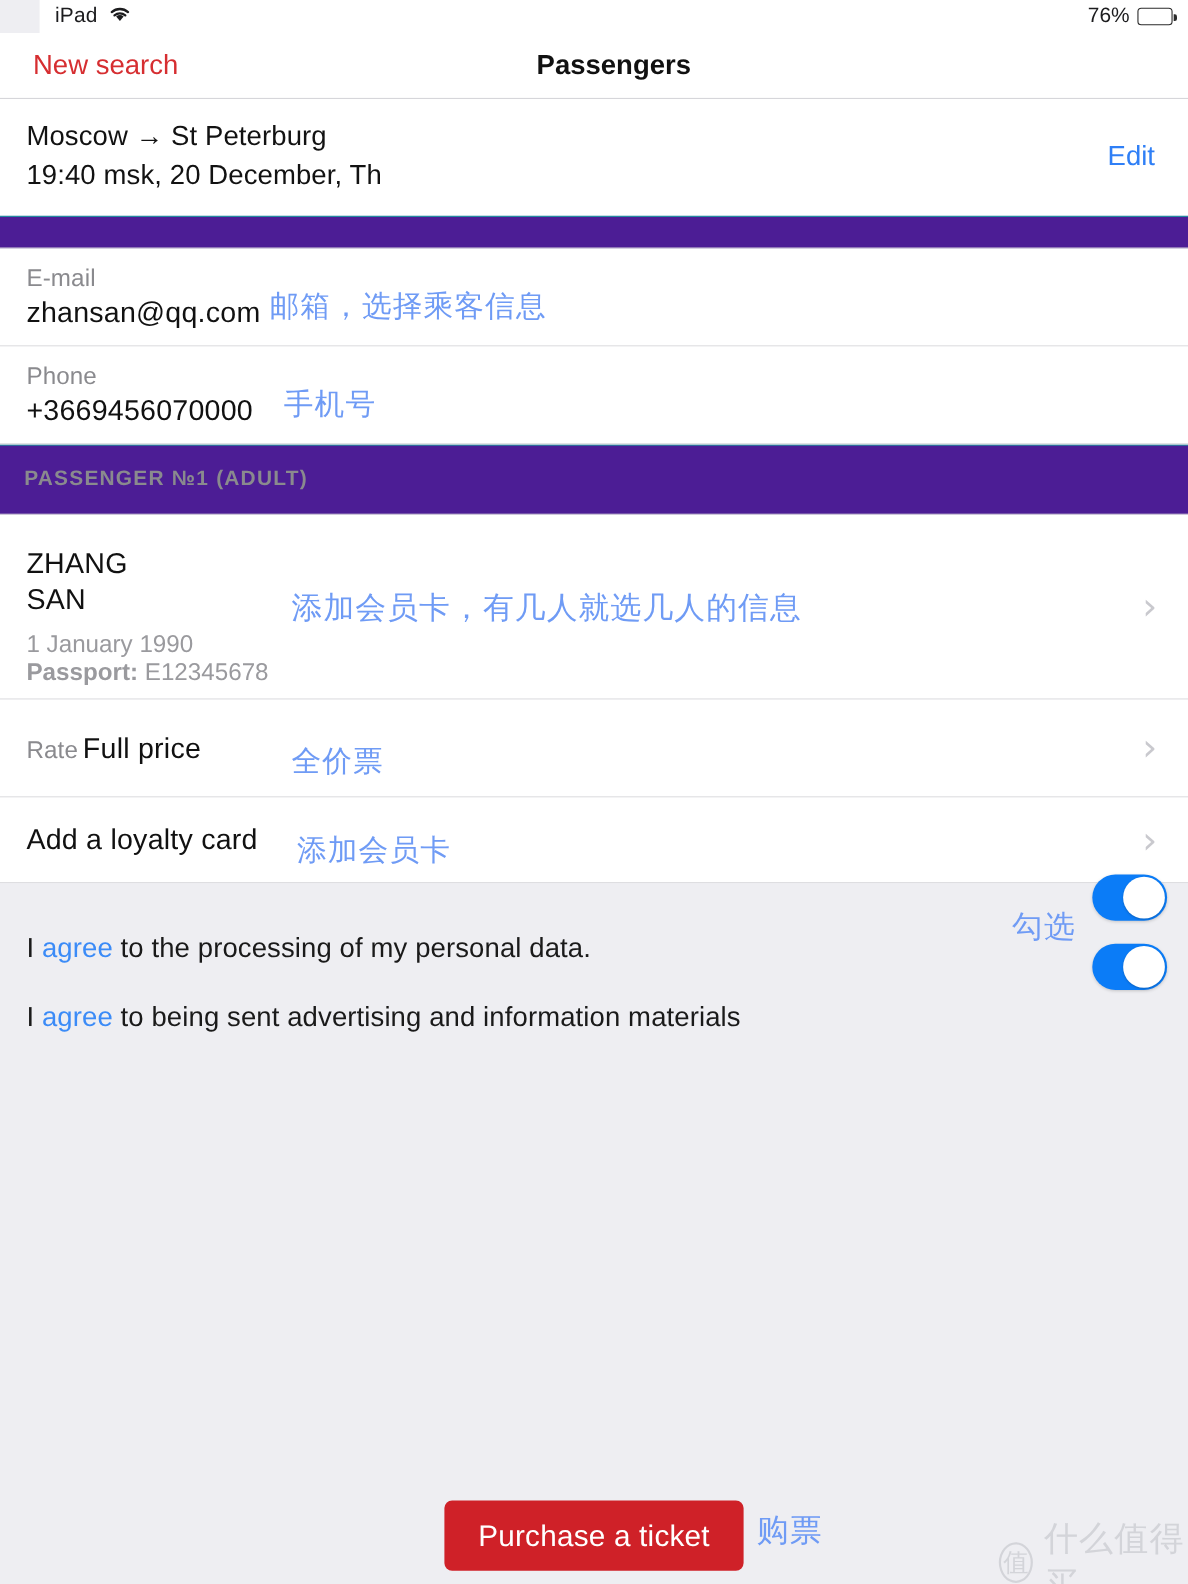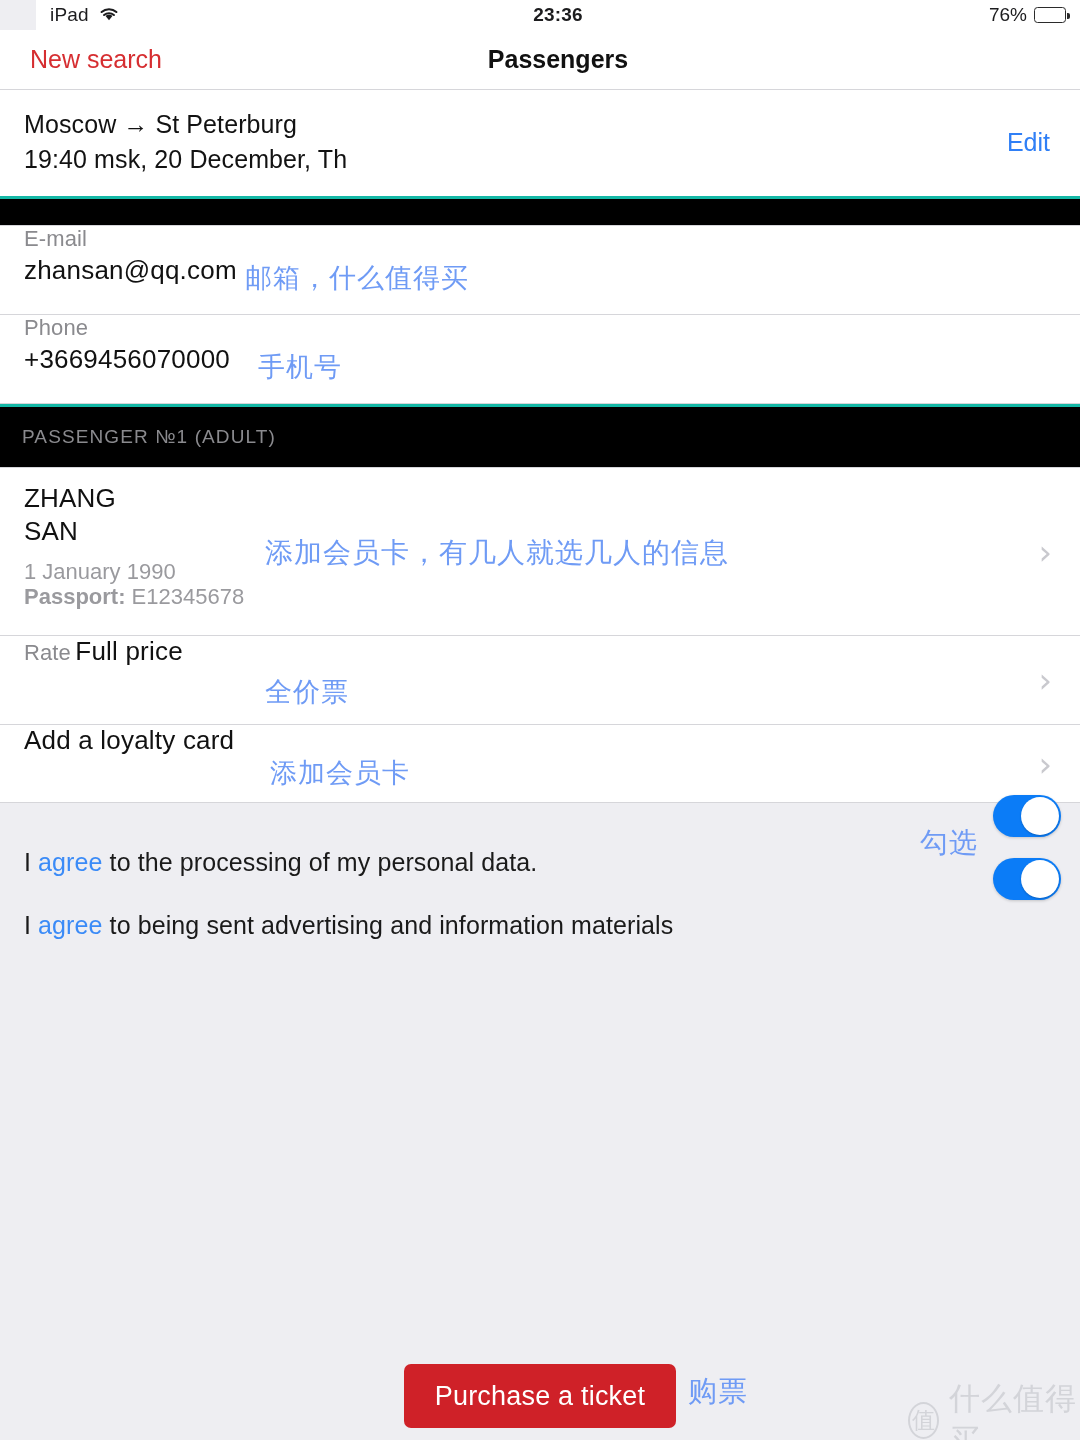--- a/index.html
+++ b/index.html
@@ -117,41 +117,43 @@
   .route-line2 { font-size: 25px; color: #121212; letter-spacing: 0.1px; }
   .edit-link {
     margin-left: auto;
     font-size: 25px;
     color: #2f7ff6;
     padding-top: 1px;
   }
 
   
   .band {
-    background: #000000;
-    border-top: 3px solid #14b8a6;
+    background: #4c1d95;
+    border-top: 1px solid #14b8a6;
     border-bottom: 1px solid #d6d6da;
+    font-weight: bold;
   }
   .band-plain { height: 30px; }
 
   .band-label {
     height: 64px;
     display: flex;
     align-items: center;
     padding-left: 22px;
     font-size: 19px;
     letter-spacing: 1.1px;
     color: #8a8a8e;
   }
 
   
   .row {
     background: #ffffff;
     position: relative;
     display: flex;
+    align-items: center;
     padding: 0 30px 0 24px;
     border-bottom: 1px solid #d6d6da;
   }
   .row-field { height: 89px; }
   .row-field .stack { display: flex; flex-direction: column; gap: 3px; }
   .field-label { font-size: 22px; color: #8a8a8e; letter-spacing: 0.1px; }
   .field-value { font-size: 26px; color: #111; letter-spacing: 0.2px; }
 
   .cn {
     color: #6f9bf5;
@@ -164,21 +166,21 @@
   .cn-pass   { position: absolute; left: 265px; top: 66px; font-size: 28px; }
   .cn-rate   { position: absolute; left: 265px; top: 38px; }
   .cn-loyal  { position: absolute; left: 270px; top: 30px; }
   .cn-check  { position: absolute; left: 920px; top: 824px; font-size: 28px; }
   .cn-buy    { position: absolute; left: 688px; top: 1372px; font-size: 29px; }
 
   
   .row-passenger {
     height: 168px;
     align-items: flex-start;
-    padding-top: 14px;
+    padding-top: 28px;
   }
   .pass-name {
     font-size: 26px;
     color: #111;
     line-height: 1.25;
     letter-spacing: 0.2px;
   }
   .pass-meta {
     margin-top: 12px;
     font-size: 22px;
@@ -297,21 +299,20 @@
     <div class="sb-left">
       <span class="sb-device">iPad</span>
       <span class="wifi-icon">
         <svg width="22" height="16" viewBox="0 0 22 16">
           <path d="M11 15.2 L7.6 10.9 A5.6 5.6 0 0 1 14.4 10.9 Z" fill="#1c1c1e"></path>
           <path d="M3.6 7.0 A11.2 11.2 0 0 1 18.4 7.0" stroke="#1c1c1e" stroke-width="2.1" fill="none" stroke-linecap="round"></path>
           <path d="M6.1 10.0 A7.6 7.6 0 0 1 15.9 10.0" stroke="#1c1c1e" stroke-width="2.1" fill="none" stroke-linecap="round"></path>
         </svg>
       </span>
     </div>
-    <div class="sb-center">23:36</div>
     <div class="sb-right">
       <span>76%</span>
       <span class="battery">
         <span class="battery-fill" id="battery-fill" style="width:76%"></span>
       </span>
     </div>
   </div>
 
   <div class="navbar">
     <div class="nav-left">New search</div>
@@ -326,21 +327,21 @@
     <div class="edit-link">Edit</div>
   </div>
 
   <div class="band band-plain"></div>
 
   <div class="row row-field">
     <div class="stack">
       <span class="field-label">E-mail</span>
       <span class="field-value">zhansan@qq.com</span>
     </div>
-    <span class="cn cn-email">邮箱，什么值得买</span>
+    <span class="cn cn-email">邮箱，选择乘客信息</span>
   </div>
 
   <div class="row row-field">
     <div class="stack">
       <span class="field-label">Phone</span>
       <span class="field-value">+3669456070000</span>
     </div>
     <span class="cn cn-phone">手机号</span>
   </div>
 

